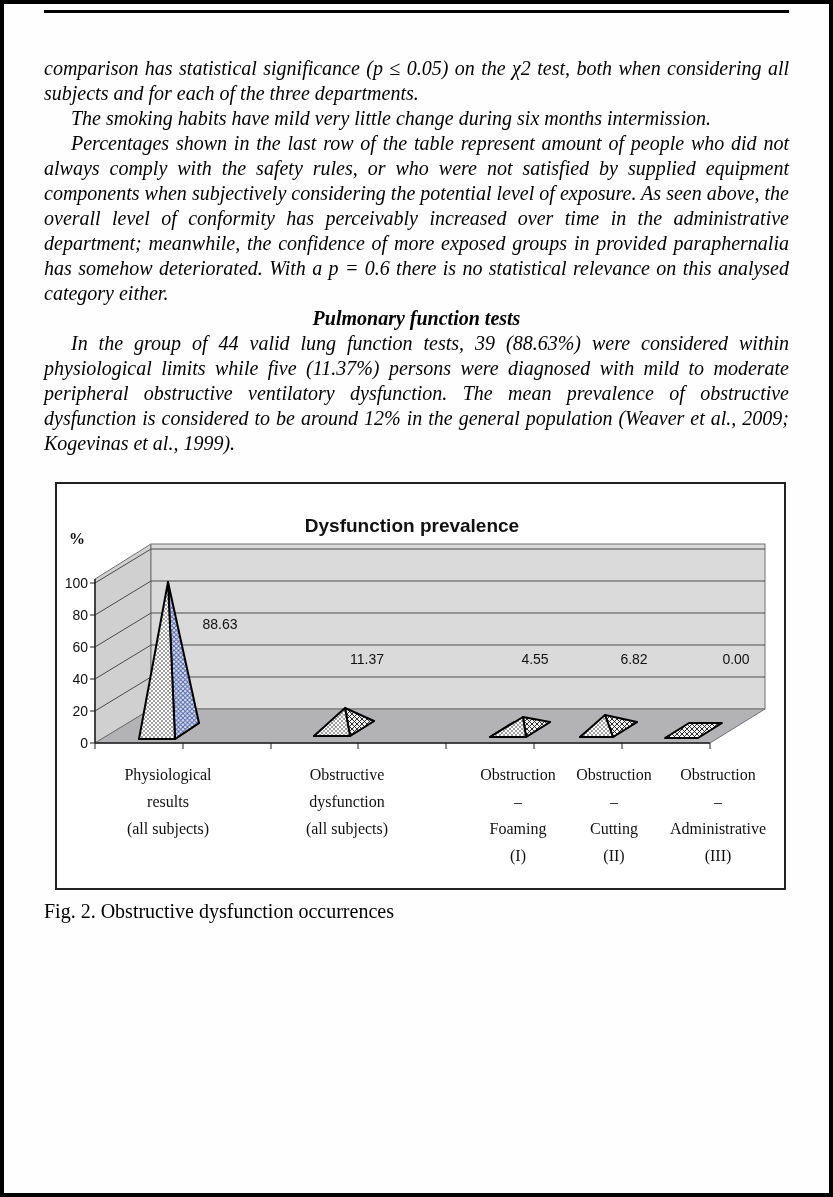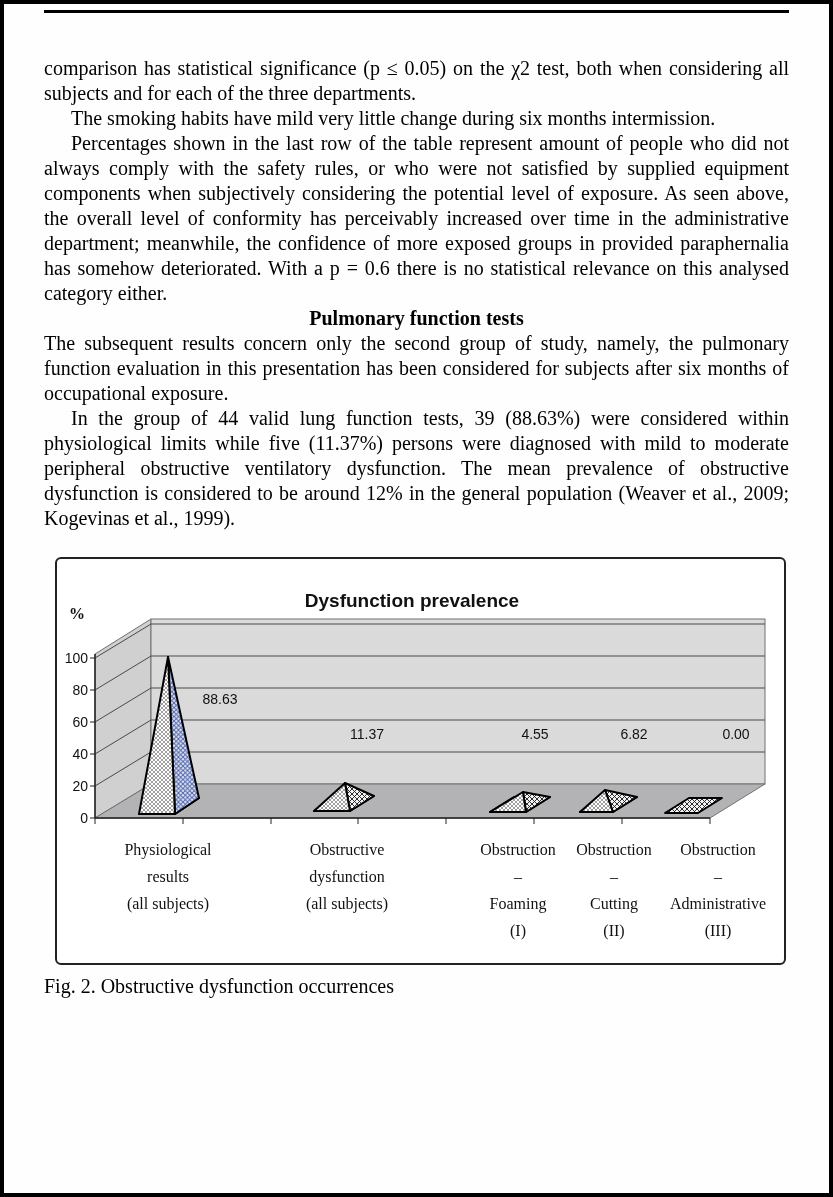--- a/index.html
+++ b/index.html
@@ -7,48 +7,47 @@
     width:833px; height:1197px; box-sizing:border-box;
     border:4px solid #000; background:#fefefe; color:#000;
     font-family:"Liberation Serif", serif; position:relative; overflow:hidden;
   }
   .header-line {
     margin:45px 40px 0 40px; font-size:17px;
     font-variant:small-caps; letter-spacing:0.4px; white-space:nowrap;
   }
   .rule { height:3px; background:#000; margin:6px 40px 0 40px; }
   .body-text { margin:43px 40px 0 40px; font-size:20px; line-height:25px; text-align:justify; }
-  .body-text p { margin:0; }
+  .body-text p { margin:0;font-style:italic; }
   .indent { text-indent:27px; }
   .section-heading { font-weight:bold; font-size:20px; margin:27px 0 11px 0; text-align:center; }
   .italic { font-style:italic; }
   .figure-box {
     margin:26px 40px 0 51px; width:731px; height:408px; box-sizing:border-box;
-    border:2px solid #222; border-radius:6px; background:#fff; overflow:hidden;
+    border:2px solid #222; border-radius:0; background:#fff; overflow:hidden;
   }
   .figure-caption { margin:10px 40px 0 40px; font-size:20px; }
   .t-title { font:bold 19px "Liberation Sans", sans-serif; fill:#111; }
   .t-axis  { font:14px "Liberation Sans", sans-serif; fill:#111; }
   .t-val   { font:14px "Liberation Sans", sans-serif; fill:#111; }
   .t-pct   { font:bold 16px "Liberation Serif", serif; fill:#111; }
   .t-cat   { font:16px "Liberation Serif", serif; fill:#111; }
 </style>
 </head>
 <body>
 
 <div class="page">
 
   <div class="rule"></div>
 
   <div class="body-text">
     <p>comparison has statistical significance (p ≤ 0.05) on the χ2 test, both when considering all subjects and for each of the three departments.</p>
     <p class="indent">The smoking habits have mild very little change during six months intermission.</p>
     <p class="indent">Percentages shown in the last row of the table represent amount of people who did not always comply with the safety rules, or who were not satisfied by supplied equipment components when subjectively considering the potential level of exposure. As seen above, the overall level of conformity has perceivably increased over time in the administrative department; meanwhile, the confidence of more exposed groups in provided paraphernalia has somehow deteriorated. With a p = 0.6 there is no statistical relevance on this analysed category either.</p>
     <p class="section-heading">Pulmonary function tests</p>
-    <p>The subsequent results concern only the second group of study, namely, the pulmonary function evaluation in this presentation has been considered for subjects after six months of occupational exposure.</p>
     <p class="indent">In the group of 44 valid lung function tests, 39 (88.63%) were considered within physiological limits while five (11.37%) persons were diagnosed with mild to moderate peripheral obstructive ventilatory dysfunction. The mean prevalence of obstructive dysfunction is considered to be around 12% in the general population (Weaver et al., 2009; Kogevinas et al., 1999).</p>
   </div>
 
   <div class="figure-box">
     <svg viewBox="0 0 727 404" width="727" height="404">
       <defs>
         <pattern id="dots" width="4" height="4" patternUnits="userSpaceOnUse">
           <rect width="4" height="4" fill="#ffffff"></rect>
           <circle cx="1" cy="1" r="0.75" fill="#111"></circle>
           <circle cx="3" cy="3" r="0.75" fill="#111"></circle>

